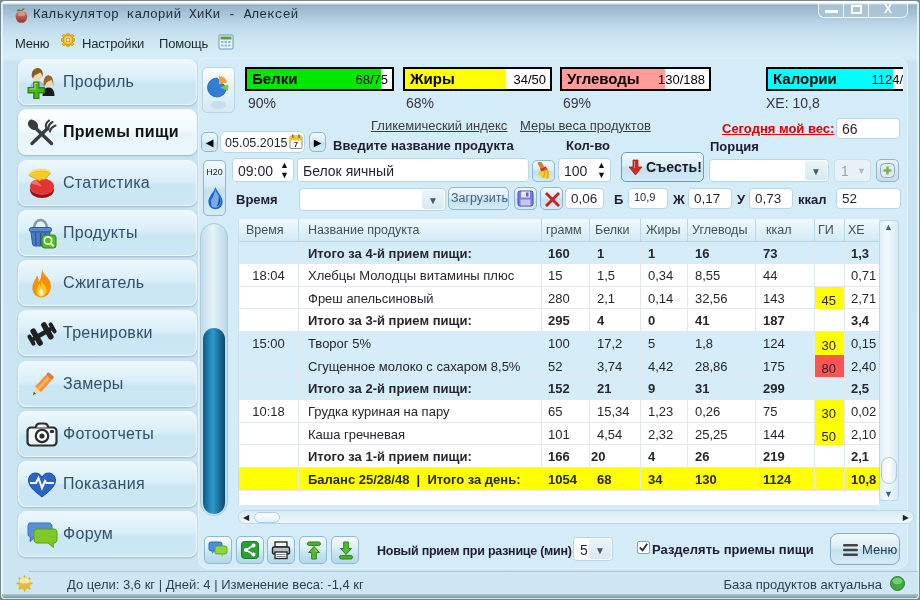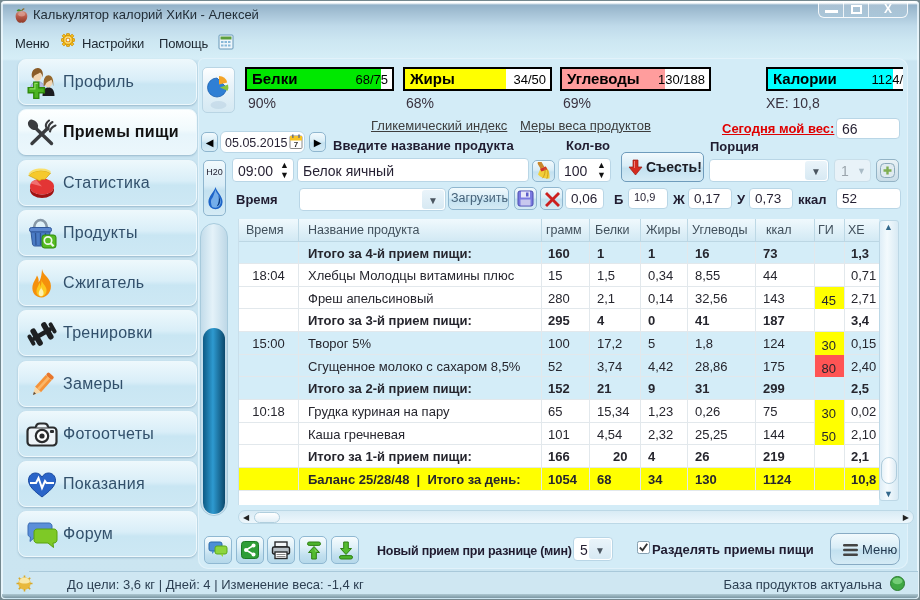--- a/index.html
+++ b/index.html
@@ -2,21 +2,21 @@
 <html><head><meta charset="utf-8">
 <style>
 *{margin:0;padding:0;box-sizing:border-box;font-family:"Liberation Sans",sans-serif;}
 html,body{width:920px;height:600px;overflow:hidden;}
 body{background:#74888f;position:relative;}
 #win{position:absolute;inset:1px;border-radius:4px;overflow:hidden;
  background:linear-gradient(180deg,#ffffff 0,#fdfefe 2px,#93b2c9 4px,#a3c0d4 11px,#bfdaea 25px,#cde7f2 40px,#d6eef7 58px,#c9e4f1 60px,#cbe5f1 100%);
  box-shadow:inset 2px 0 0 rgba(240,250,253,.75), inset -2px 0 0 rgba(240,250,253,.75);}
 .abs{position:absolute;}
 
-#title{position:absolute;left:32px;top:6px;font-size:13px;color:#222e38;}
+#title{position:absolute;left:32px;top:6px;font-size:13px;color:#222e38;font-family:Liberation Mono, monospace;}
 #winbtns{position:absolute;left:817px;top:0;width:90px;height:17px;
  border:1px solid rgba(255,255,255,.85);border-top:none;border-radius:0 0 6px 6px;
  background:linear-gradient(180deg,rgba(255,255,255,.25),rgba(160,190,210,.25));
  display:flex;}
 #winbtns .wb{flex:0 0 25px;border-right:1px solid rgba(255,255,255,.8);color:#fff;
  font-size:11px;font-weight:bold;text-align:center;line-height:15px;position:relative;}
 #winbtns .wb:last-child{flex:1;border-right:none;}
 
 .menuitem{position:absolute;top:35px;font-size:13px;color:#1d2731;letter-spacing:-0.2px;}
 
@@ -549,21 +549,21 @@
           <i class="vline" style="left:350px"></i>
           <i class="vline" style="left:401px"></i>
           <i class="vline" style="left:448px"></i>
           <i class="vline" style="left:516px"></i>
           <i class="vline" style="left:575px"></i>
           <i class="vline" style="left:605px"></i>
         </div>
     <div class="trow b" style="background:#ffffff">
           <span style="left:69px">Итого за 1-й прием пищи:</span>
           <span style="left:309px">166</span>
-          <span style="left:374px">20</span>
+          <span style="left:352px">20</span>
           <span style="left:409px">4</span>
           <span style="left:456px">26</span>
           <span style="left:524px">219</span>
           <span style="left:612px">2,1</span>
           <i class="vline" style="left:59px"></i>
           <i class="vline" style="left:302px"></i>
           <i class="vline" style="left:350px"></i>
           <i class="vline" style="left:401px"></i>
           <i class="vline" style="left:448px"></i>
           <i class="vline" style="left:516px"></i>

